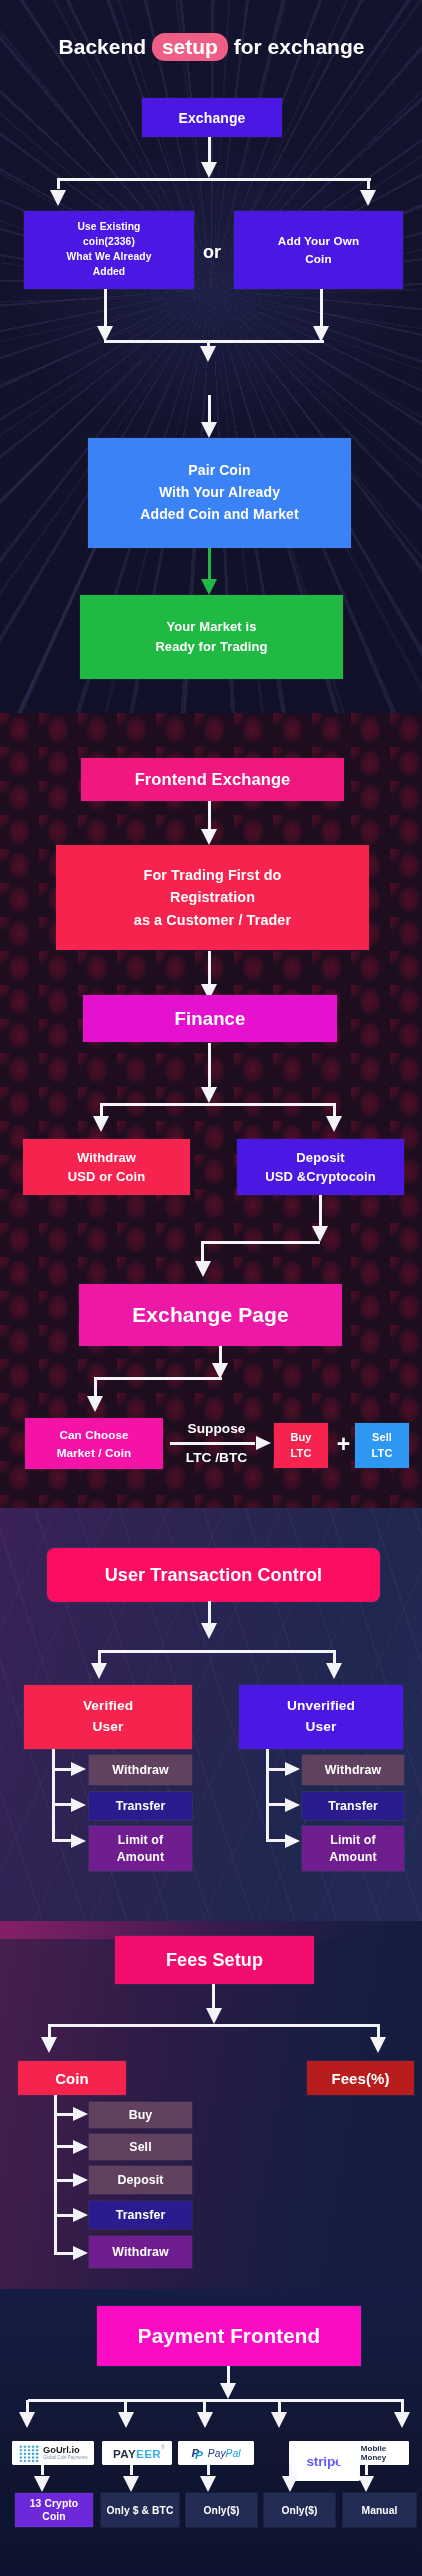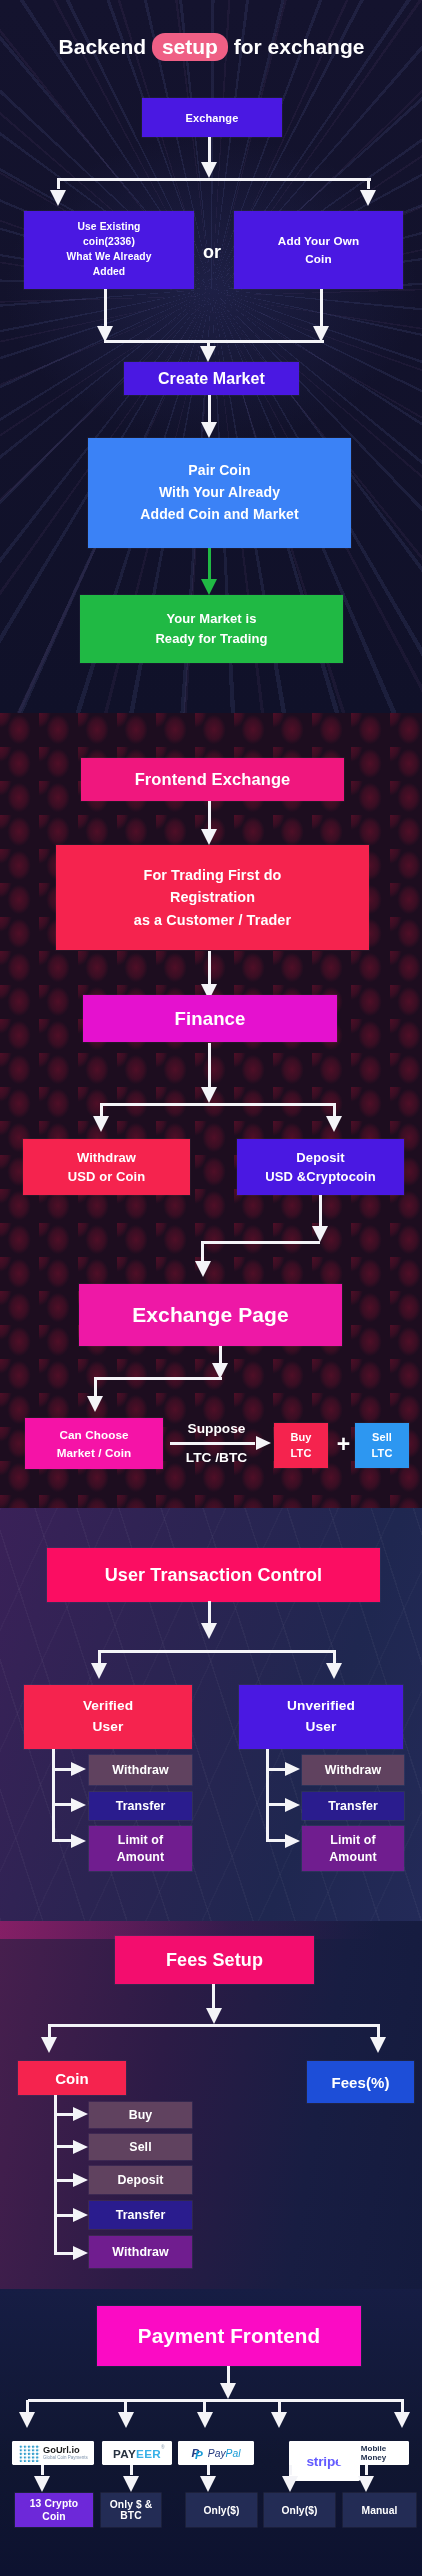--- a/index.html
+++ b/index.html
@@ -76,21 +76,21 @@
   <div class="bg bg-rays"></div>
   <div class="bg bg-fees"></div>
   <div class="bg bg-bottom"></div>
 
   <div class="title">
     <span>Backend</span>
     <span class="pill" style="background: rgb(239, 95, 133);">setup</span>
     <span>for exchange</span>
   </div>
 
-  <div class="box" style="left: 142px; top: 98px; width: 140px; height: 39px; font-size: 11px; background: rgb(74, 24, 226);">Exchange</div>
+  <div class="box" style="left: 142px; top: 98px; width: 140px; height: 39px; font-size: 14px; background: rgb(74, 24, 226);">Exchange</div>
 
   <div class="vl" style="left:208px;top:137px;height:25px;"></div>
   <div class="ahd" style="left:201px;top:162px;"></div>
   <div class="hl" style="left:57px;top:178px;width:314px;"></div>
   <div class="vl" style="left:57px;top:179px;height:10.3px;"></div>
   <div class="ahd" style="left:50px;top:190px;"></div>
   <div class="vl" style="left:367px;top:179px;height:10.3px;"></div>
   <div class="ahd" style="left:360px;top:190px;"></div>
 
   <div class="box" style="left: 24px; top: 211px; width: 170px; height: 78px; font-size: 10.3px; line-height: 1.45; background: rgb(74, 24, 226);">Use Existing
@@ -102,33 +102,32 @@
 Coin</div>
 
   <div class="vl" style="left:104px;top:289px;height:37px;"></div>
   <div class="ahd" style="left:97px;top:326px;"></div>
   <div class="vl" style="left:320px;top:289px;height:37px;"></div>
   <div class="ahd" style="left:313px;top:326px;"></div>
   <div class="hl" style="left:104px;top:340px;width:220px;"></div>
   <div class="vl" style="left:207px;top:341px;height:5.5px;"></div>
   <div class="ahd" style="left:200px;top:346px;"></div>
 
-  <div class="box" style="left: 124px; top: 362px; width: 175px; height: 33px; font-size: 16px; background: rgb(74, 24, 226);">Create Market</div>
 
   <div class="vl" style="left:208px;top:395px;height:27.5px;"></div>
   <div class="ahd" style="left:201px;top:422px;"></div>
 
   <div class="box" style="left: 88px; top: 438px; width: 263px; height: 110px; font-size: 14px; line-height: 1.55; background: #3b82f6;">Pair Coin
 With Your Already
 Added Coin and Market</div>
 
   <div class="vl green" style="left:208px;top:548px;height:32px;"></div>
   <div class="ahd green" style="left:201px;top:579px;"></div>
 
-  <div class="box" style="left: 80px; top: 595px; width: 263px; height: 68px; font-size: 13px; line-height: 1.55; background: rgb(32, 185, 68);">Your Market is
+  <div class="box" style="left: 80px; top: 595px; width: 263px; height: 84px; font-size: 13px; line-height: 1.55; background: rgb(32, 185, 68);">Your Market is
 Ready for Trading</div>
 
   <div class="box" style="left: 81px; top: 758px; width: 263px; height: 43px; font-size: 16.5px; background: rgb(240, 23, 126);">Frontend Exchange</div>
 
   <div class="vl" style="left:208px;top:801px;height:29px;"></div>
   <div class="ahd" style="left:201px;top:829px;"></div>
 
   <div class="box" style="left: 56px; top: 845px; width: 313px; height: 105px; font-size: 14.4px; line-height: 1.55; background: rgb(245, 35, 78);">For Trading First do
 Registration
 as a Customer / Trader</div>
@@ -172,21 +171,21 @@
   <div class="hl" style="left:170px;top:1442px;width:85px;"></div>
   <div class="ahr" style="left:256px;top:1436px;"></div>
   <div class="lbl" style="left:165px;top:1450px;width:103px;font-size:13.7px;">LTC /BTC</div>
 
   <div class="box" style="left: 274px; top: 1423px; width: 54px; height: 45px; font-size: 11px; line-height: 1.4; background: rgb(245, 35, 78);">Buy
 LTC</div>
   <div class="lbl" style="left:331px;top:1431px;width:25px;font-size:23px;">+</div>
   <div class="box" style="left: 355px; top: 1423px; width: 54px; height: 45px; font-size: 11px; line-height: 1.4; background: rgb(45, 151, 241);">Sell
 LTC</div>
 
-  <div class="box" style="left: 47px; top: 1548px; width: 333px; height: 54px; font-size: 18px; background: rgb(251, 13, 98);">User Transaction Control</div>
+  <div class="box" style="left: 47px; top: 1548px; width: 333px; height: 54px; font-size: 18px; background: rgb(251, 13, 98); border-radius: 8px;">User Transaction Control</div>
 
   <div class="vl" style="left:208px;top:1601px;height:23px;"></div>
   <div class="ahd" style="left:201px;top:1623px;"></div>
   <div class="hl" style="left:98px;top:1650px;width:238px;"></div>
   <div class="vl" style="left:98px;top:1651px;height:11.7px;"></div>
   <div class="ahd" style="left:91px;top:1663px;"></div>
   <div class="vl" style="left:333px;top:1651px;height:11.7px;"></div>
   <div class="ahd" style="left:326px;top:1663px;"></div>
 
   <div class="box" style="left: 24px; top: 1685px; width: 168px; height: 64px; font-size: 13.7px; line-height: 1.5; background: rgb(245, 35, 78);">Verified
@@ -222,21 +221,21 @@
 
   <div class="vl" style="left:212px;top:1984px;height:24px;"></div>
   <div class="ahd" style="left:206px;top:2008px;"></div>
   <div class="hl" style="left:48px;top:2024px;width:332px;"></div>
   <div class="vl" style="left:48px;top:2025px;height:11.7px;"></div>
   <div class="ahd" style="left:41px;top:2037px;"></div>
   <div class="vl" style="left:377px;top:2025px;height:11.7px;"></div>
   <div class="ahd" style="left:370px;top:2037px;"></div>
 
   <div class="box" style="left: 18px; top: 2061px; width: 108px; height: 34px; font-size: 15px; background: rgb(245, 35, 78);">Coin</div>
-  <div class="box" style="left: 307px; top: 2061px; width: 107px; height: 42px; font-size: 15px; background: #1d4ed8;">Fees(%)</div>
+  <div class="box" style="left: 307px; top: 2061px; width: 107px; height: 34px; font-size: 15px; background: #b91c1c;">Fees(%)</div>
 
   <div class="vl" style="left:54px;top:2095px;height:159px;"></div>
   <div class="hl" style="left:54px;top:2113px;width:19px;"></div>
   <div class="ahr" style="left:73px;top:2107px;"></div>
   <div class="hl" style="left:54px;top:2145px;width:19px;"></div>
   <div class="ahr" style="left:73px;top:2140px;"></div>
   <div class="hl" style="left:54px;top:2179px;width:19px;"></div>
   <div class="ahr" style="left:73px;top:2173px;"></div>
   <div class="hl" style="left:54px;top:2214px;width:19px;"></div>
   <div class="ahr" style="left:73px;top:2208px;"></div>
@@ -296,19 +295,19 @@
   <div class="ahd" style="left:123px;top:2476px;"></div>
   <div class="vl" style="left:207px;top:2465px;height:10.3px;"></div>
   <div class="ahd" style="left:200px;top:2476px;"></div>
   <div class="vl" style="left:289px;top:2465px;height:10.3px;"></div>
   <div class="ahd" style="left:282px;top:2476px;"></div>
   <div class="vl" style="left:365px;top:2465px;height:10.3px;"></div>
   <div class="ahd" style="left:358px;top:2476px;"></div>
 
   <div class="box soft" style="left: 15px; top: 2493px; width: 78px; height: 34px; font-size: 10.3px; line-height: 1.3; background: #6d28d9;">13 Crypto
 Coin</div>
-  <div class="box soft" style="left: 101px; top: 2493px; width: 60px; height: 34px; font-size: 10.3px; background: rgb(35, 44, 85);">Only $ &amp; BTC</div>
+  <div class="box soft" style="left: 101px; top: 2493px; width: 78px; height: 34px; font-size: 10.3px; background: rgb(35, 44, 85);">Only $ &amp; BTC</div>
   <div class="box soft" style="left: 186px; top: 2493px; width: 71px; height: 34px; font-size: 10.3px; background: rgb(35, 44, 85);">Only($)</div>
   <div class="box soft" style="left: 264px; top: 2493px; width: 71px; height: 34px; font-size: 10.3px; background: rgb(35, 44, 85);">Only($)</div>
   <div class="box soft" style="left: 343px; top: 2493px; width: 73px; height: 34px; font-size: 10.3px; background: rgb(35, 44, 85);">Manual</div>
 
 </div>
 
 
 </body></html>

